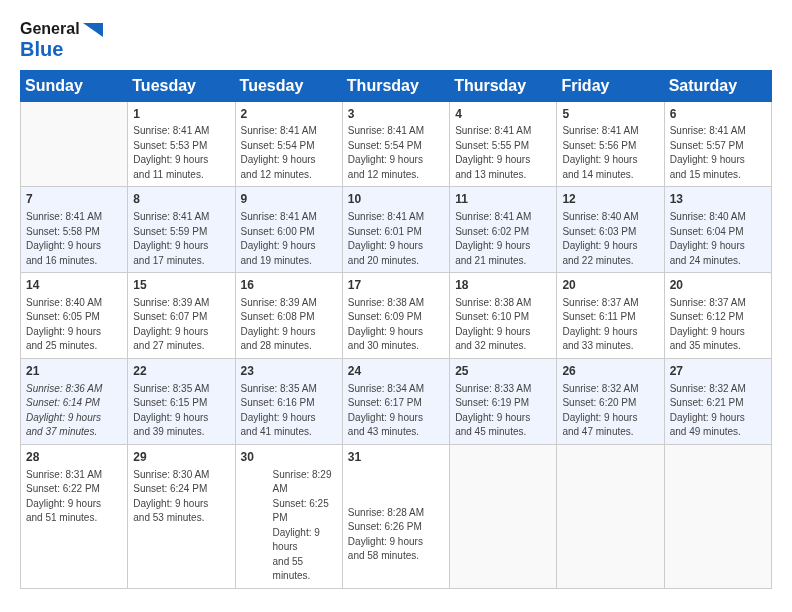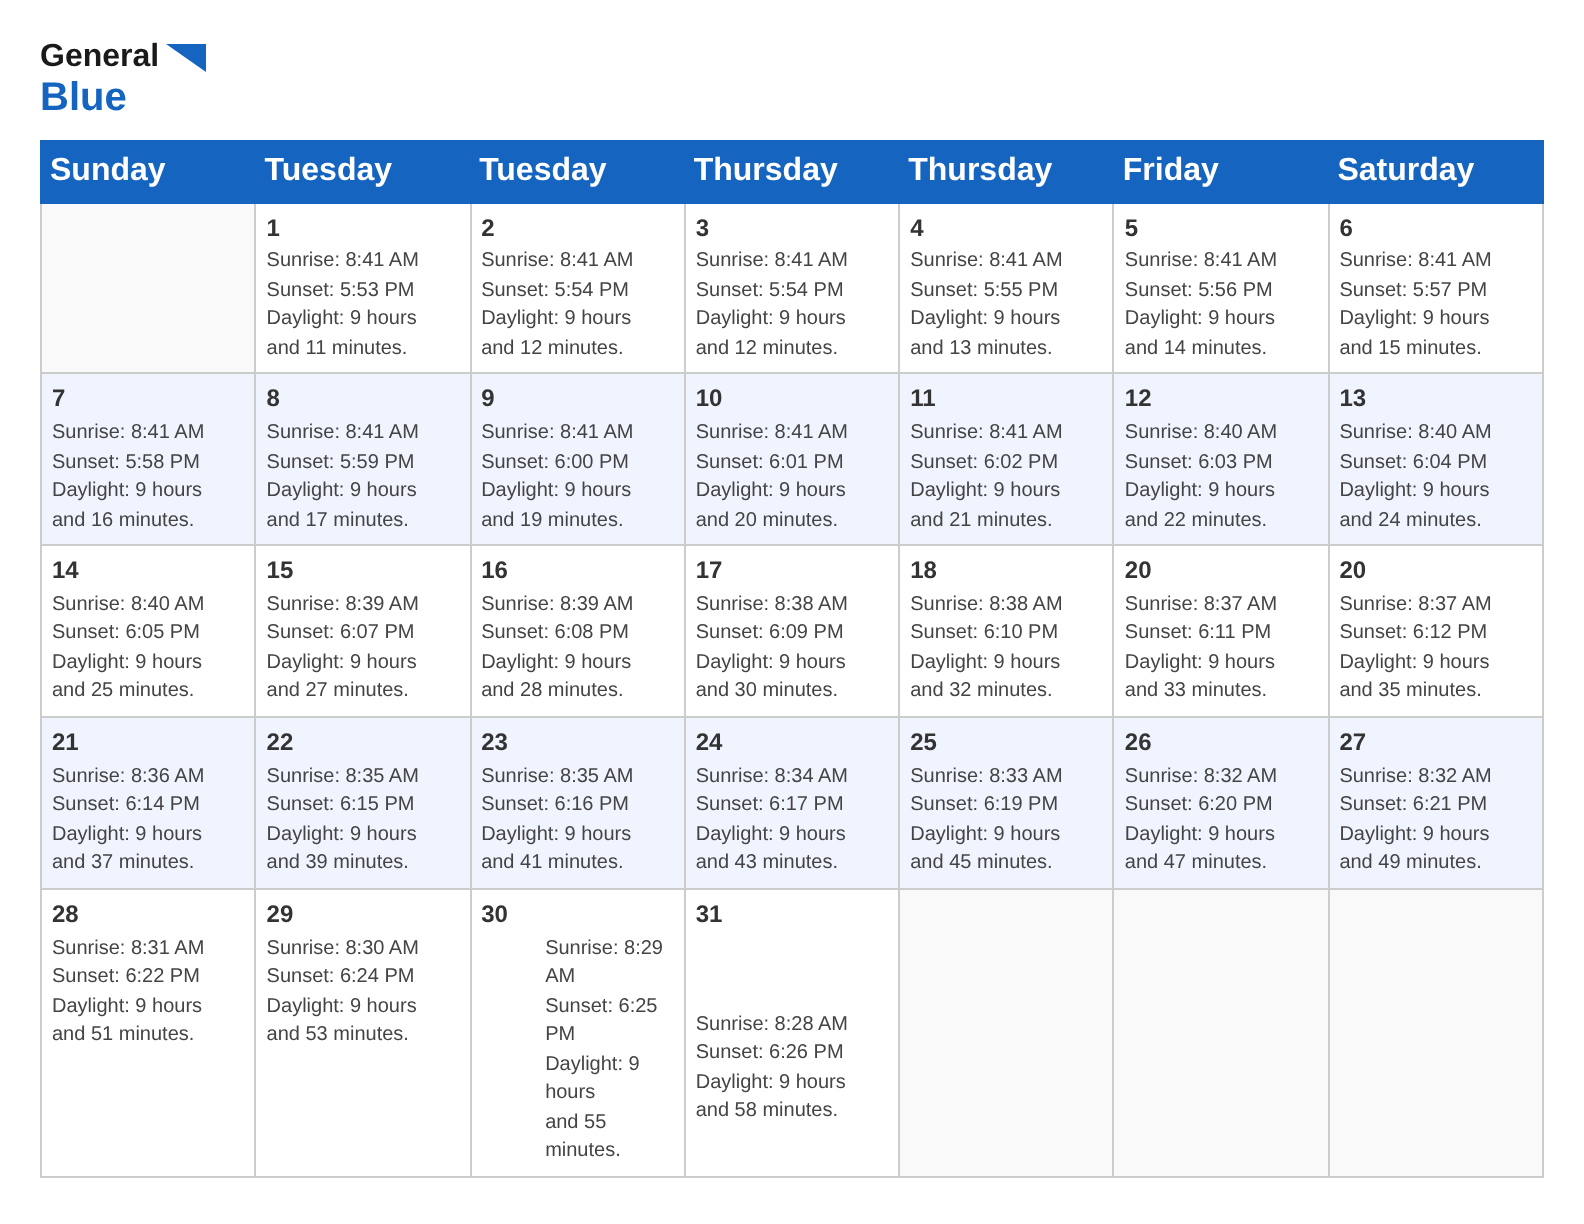--- a/index.html
+++ b/index.html
@@ -250,21 +250,21 @@
           <span class="day-num">20</span>
           <div class="day-info" style="white-space: pre-line;">Sunrise: 8:37 AM
 Sunset: 6:12 PM
 Daylight: 9 hours
 and 35 minutes.</div>
         </td>
       </tr>
       <tr>
         <td class="row-shade">
           <span class="day-num">21</span>
-          <div class="day-info" style="white-space: pre-line;">Sunrise: 8:36 AM
+          <div class="day-info" style="white-space: pre-line; font-style: italic;">Sunrise: 8:36 AM
 Sunset: 6:14 PM
 Daylight: 9 hours
 and 37 minutes.</div>
         </td>
         <td class="row-shade">
           <span class="day-num">22</span>
           <div class="day-info" style="white-space: pre-line;">Sunrise: 8:35 AM
 Sunset: 6:15 PM
 Daylight: 9 hours
 and 39 minutes.</div>

